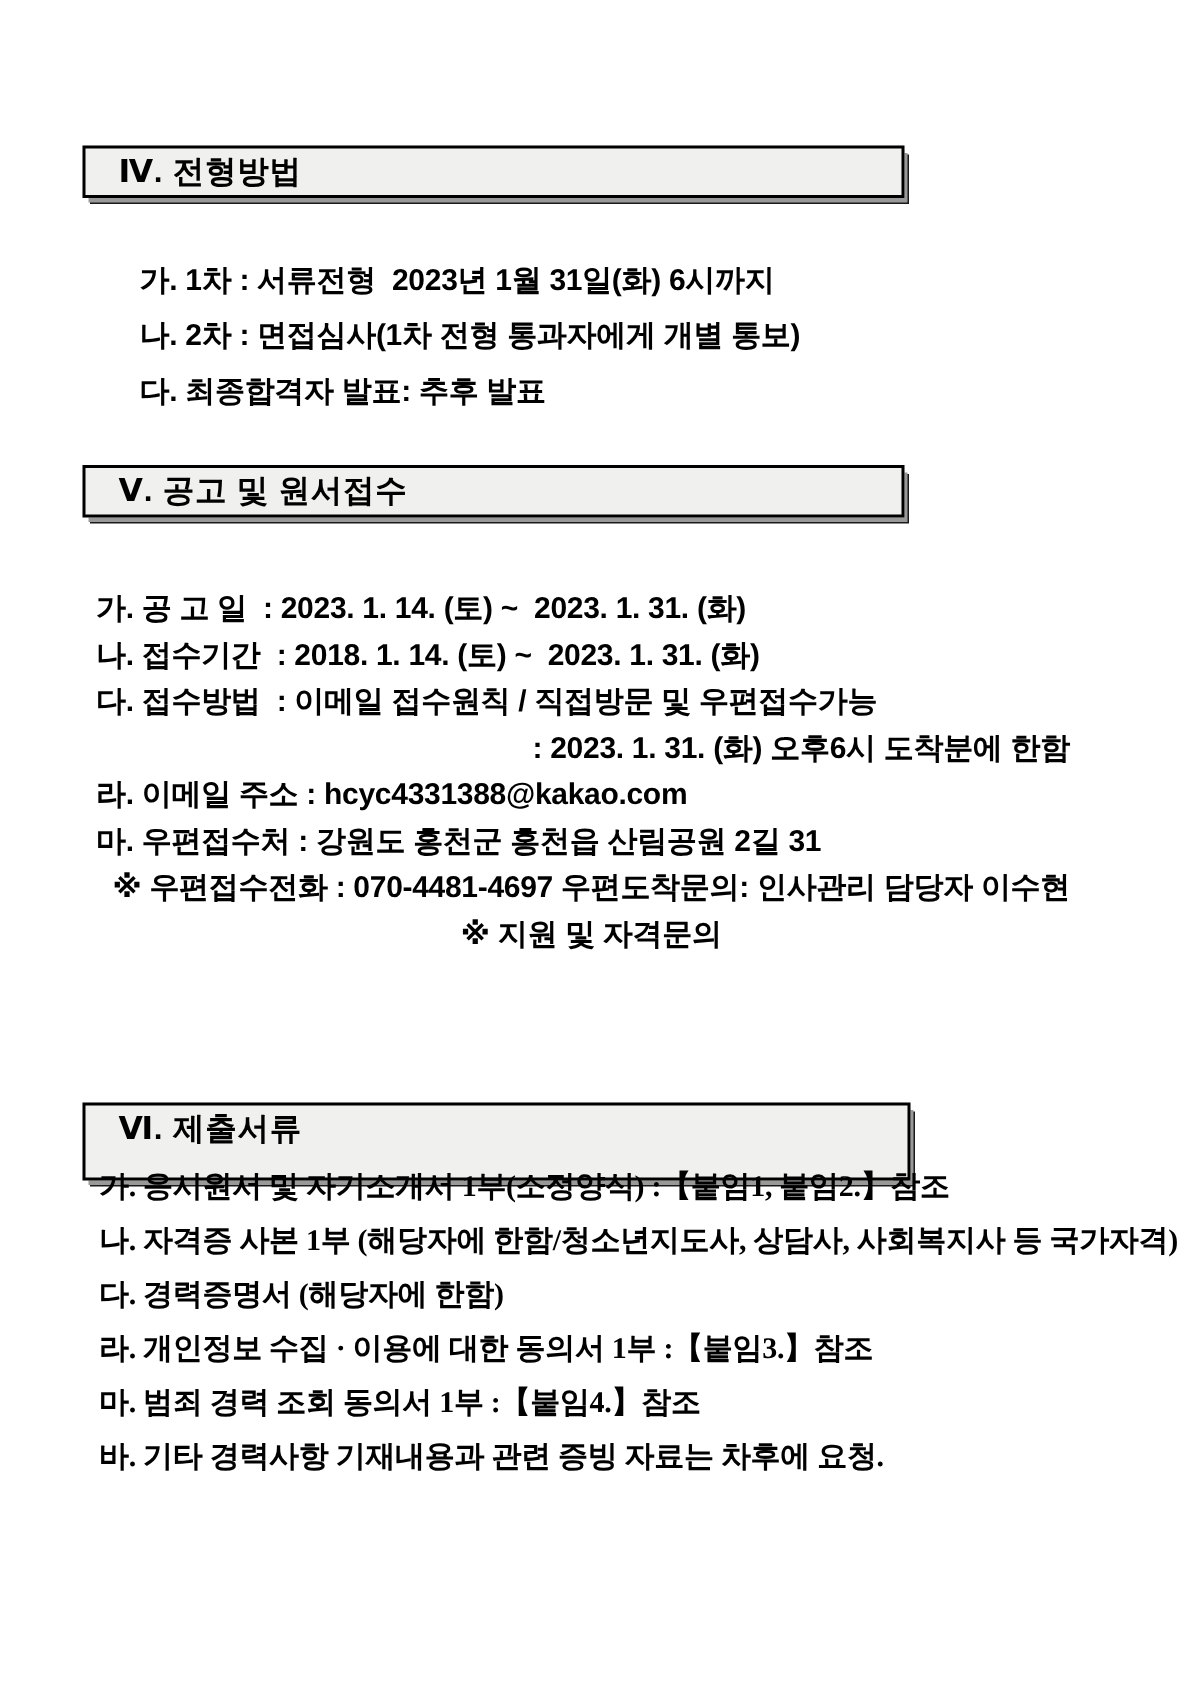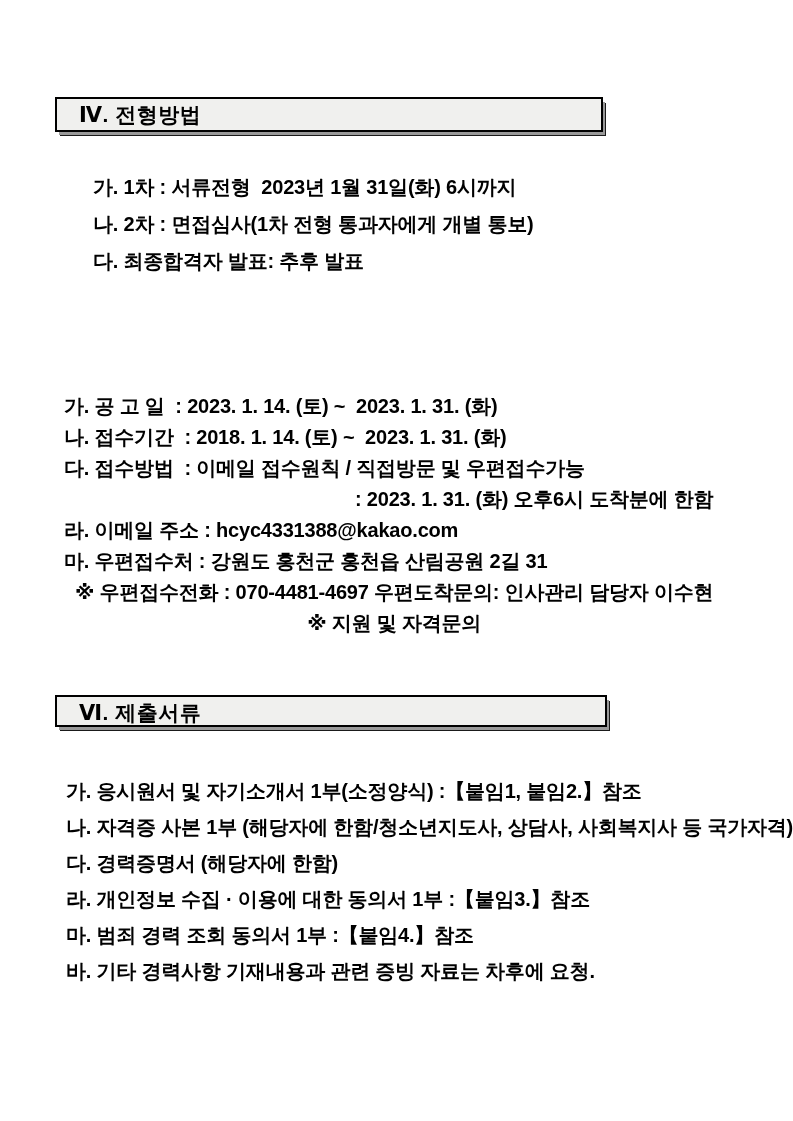--- a/index.html
+++ b/index.html
@@ -29,39 +29,39 @@
     display: block;
     padding-left: 22px;
     line-height: 31px;
     font-size: 21px;
     font-weight: bold;
     letter-spacing: 0.5px;
     white-space: pre;
   }
   .hdr-4 { top: 97px; }
   .hdr-5 { top: 310px; }
-  .hdr-6 { top: 695px; width: 552px; height: 32px; }
+  .hdr-6 { top: 735px; width: 552px; height: 52px; }
   .hdr-6 .title { line-height: 32px; }
 
   .items { position: absolute; }
   .items-4 { left: 93px; top: 176px; }
   .items-5 { left: 64px; top: 396px; }
   .items-6 { left: 66px; top: 780px; }
 
   .line {
     display: block;
     font-size: 20px;
     font-weight: bold;
     letter-spacing: -0.2px;
     white-space: pre;
     color: #000000;
   }
   .items-4 .line { line-height: 22px; margin-bottom: 15px; }
   .items-5 .line { line-height: 21px; margin-bottom: 10px; }
-  .items-6 .line { line-height: 22px; margin-bottom: 14px; }
+  .items-6 .line { line-height: 22px; margin-bottom: 14px; font-family: Liberation Serif, serif; }
 
   
   .indent-cont  { margin-left: 100px; text-align: right; }
   .indent-note  { margin-left: 11px; text-align: center; }
   .note-gap     { margin-top: 7px; }
   .indent-sub   { margin-left: 33px; }
 </style>
 </head>
 <body>
 
@@ -70,20 +70,23 @@
   <div class="section-header hdr-4">
     <span class="title">Ⅳ. 전형방법</span>
   </div>
 
   <div class="items items-4">
     <span class="line">가. 1차 : 서류전형  2023년 1월 31일(화) 6시까지</span>
     <span class="line">나. 2차 : 면접심사(1차 전형 통과자에게 개별 통보)</span>
     <span class="line">다. 최종합격자 발표: 추후 발표</span>
   </div>
 
+  <div class="section-header hdr-5">
+    <span class="title">Ⅴ. 공고 및 원서접수</span>
+  </div>
 
   <div class="items items-5">
     <span class="line">가. 공 고 일  : 2023. 1. 14. (토) ~  2023. 1. 31. (화)</span>
     <span class="line">나. 접수기간  : 2018. 1. 14. (토) ~  2023. 1. 31. (화)</span>
     <span class="line">다. 접수방법  : 이메일 접수원칙 / 직접방문 및 우편접수가능</span>
     <span class="line indent-cont">: 2023. 1. 31. (화) 오후6시 도착분에 한함</span>
     <span class="line">라. 이메일 주소 : hcyc4331388@kakao.com</span>
     <span class="line">마. 우편접수처 : 강원도 홍천군 홍천읍 산림공원 2길 31</span>
     <span class="line indent-note note-gap">※ 우편접수전화 : 070-4481-4697 우편도착문의: 인사관리 담당자 이수현</span>
     <span class="line indent-note">※ 지원 및 자격문의</span>

